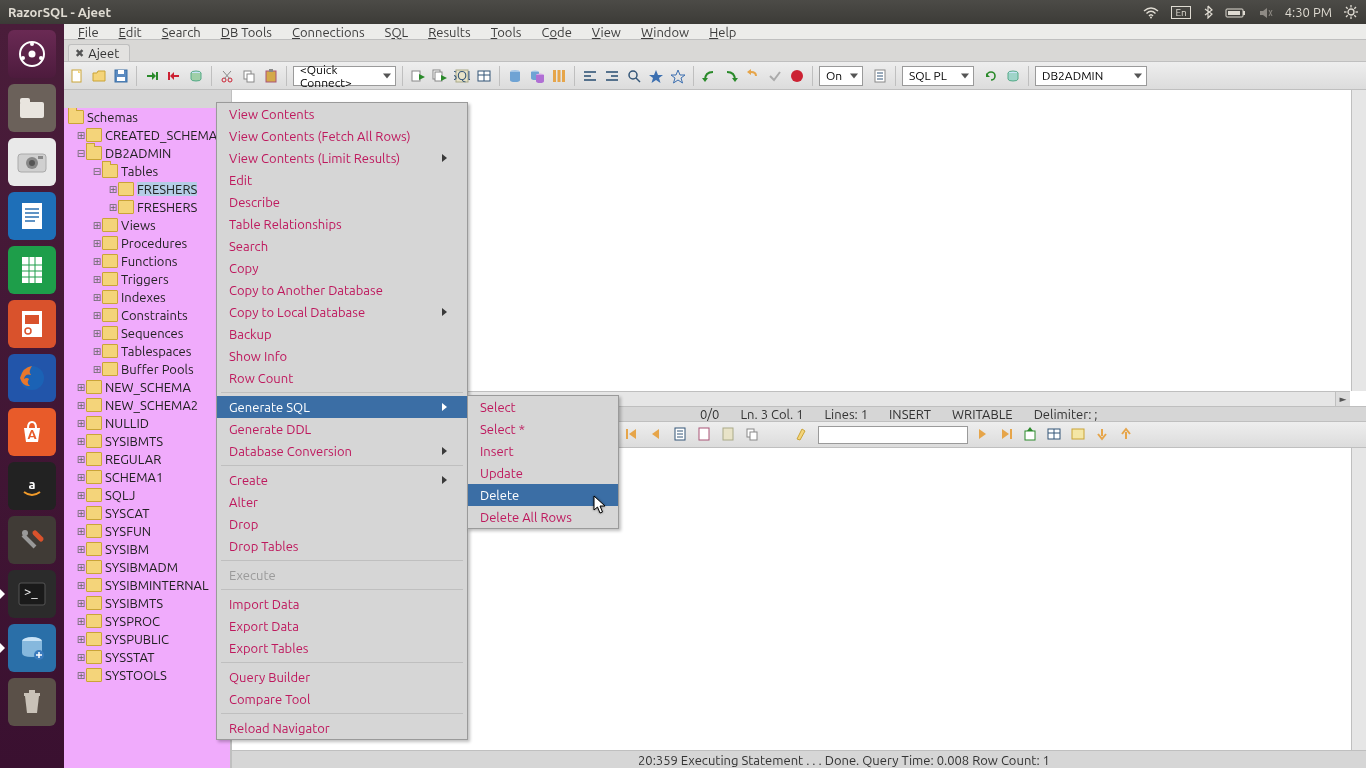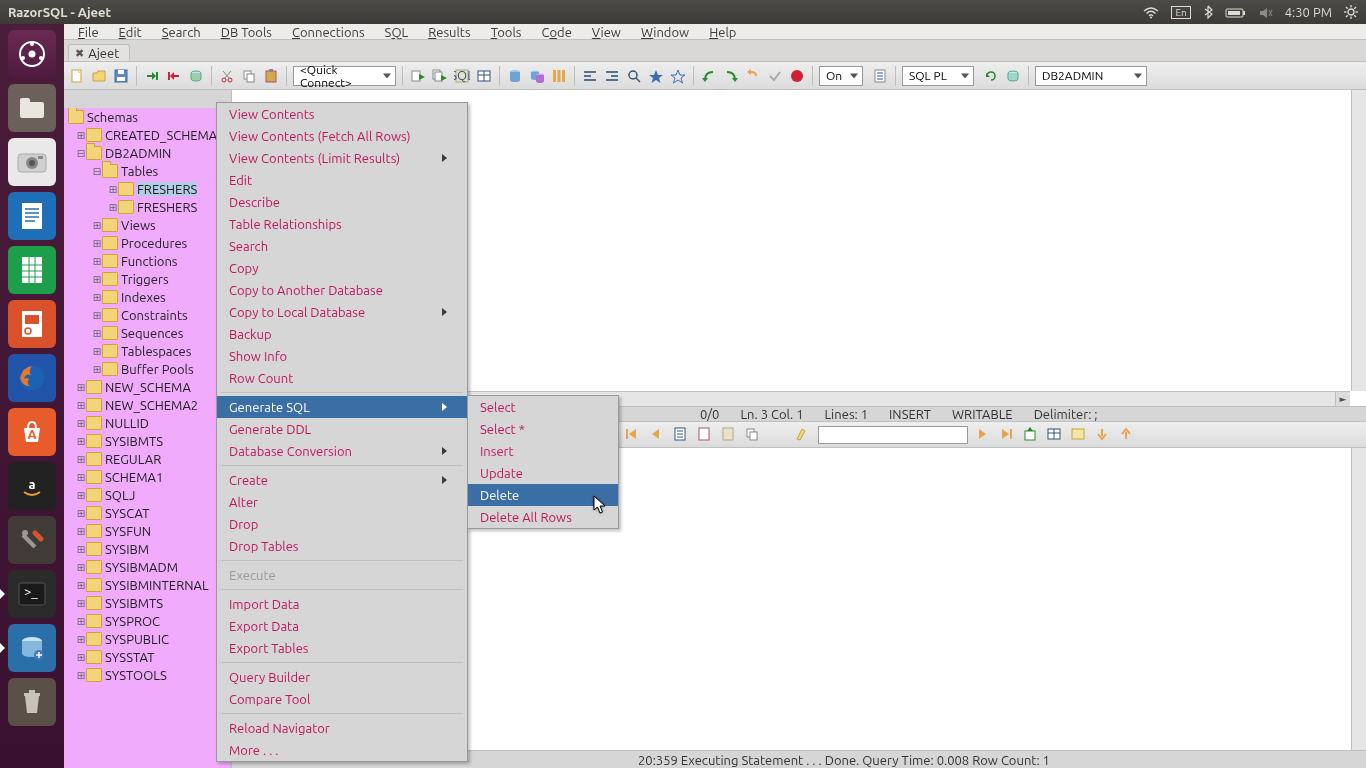--- a/index.html
+++ b/index.html
@@ -749,21 +749,20 @@
     <div class="item dis">Execute</div>
     <div class="divider"></div>
     <div class="item">Import Data</div>
     <div class="item">Export Data</div>
     <div class="item">Export Tables</div>
     <div class="divider"></div>
     <div class="item">Query Builder</div>
     <div class="item">Compare Tool</div>
     <div class="divider"></div>
     <div class="item">Reload Navigator</div>
-    <div class="item">More . . .</div>
   </div>
 <div class="context-menu" id="submenu" style="left:467px; top:395px; width:152px;">
     <div class="item">Select</div>
     <div class="item">Select *</div>
     <div class="item">Insert</div>
     <div class="item">Update</div>
     <div class="item hi">Delete</div>
     <div class="item">Delete All Rows</div>
   </div>
 

